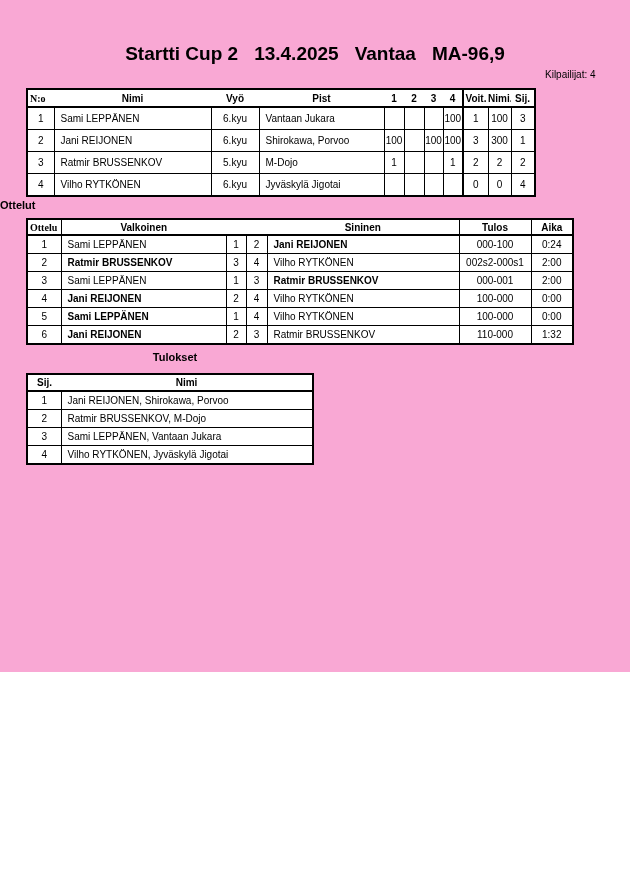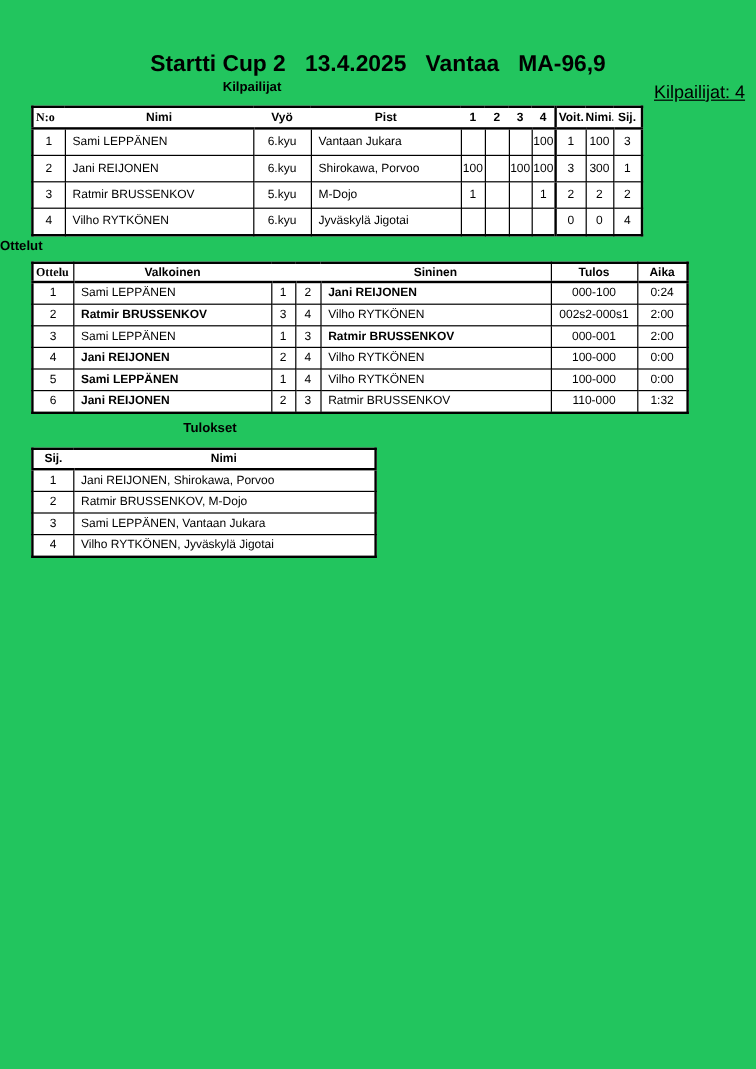--- a/index.html
+++ b/index.html
@@ -1,29 +1,29 @@
 <!DOCTYPE html>
 <html><head>
 <meta charset="utf-8">
 <style>
   html,body { margin:0; padding:0; background:#ffffff; }
   .page {
-    position:relative; width:630px; height:891px; background:#22c55e;
+    position:relative; width:630px; height:672px; background:#f9a8d4;
     font-family:"Liberation Sans", sans-serif; color:#000; overflow:hidden;
   }
   .title-row {
     position:absolute; top:43px; left:0; width:630px;
     display:flex; justify-content:center; gap:16px;
     font-size:19px; font-weight:bold; white-space:nowrap;
   }
   .sec-label { position:absolute; font-size:11px; font-weight:bold; }
   .sec-kilpailijat { top:67px; left:0; width:420px; text-align:center; }
   .sec-ottelut    { top:199px; left:0; width:600px; }
   .sec-tulokset   { top:351px; left:0; width:350px; text-align:center; }
-  .count-label { position:absolute; top:69px; left:545px; font-size:15px;text-decoration:underline; }
+  .count-label { position:absolute; top:69px; left:545px; font-size:10px; }
 
   table {
     position:absolute; border-collapse:collapse; table-layout:fixed;
     border:2px solid #000; background:#fff;
   }
   th, td {
     font-size:10px; padding:0; white-space:nowrap; overflow:hidden;
     vertical-align:middle; text-align:center;
   }
   td { border:1px solid #000; }
@@ -52,21 +52,20 @@
 
 <div class="page">
 
   <div class="title-row">
     <span>Startti Cup 2</span>
     <span>13.4.2025</span>
     <span>Vantaa</span>
     <span>MA-96,9</span>
   </div>
 
-  <div class="sec-label sec-kilpailijat">Kilpailijat</div>
   <div class="count-label">Kilpailijat: 4</div>
 
   <table class="k-tbl">
     <colgroup>
       <col style="width:27px">
         <col style="width:157px">
         <col style="width:48px">
         <col style="width:125px">
       <col style="width:20px">
         <col style="width:20px">

